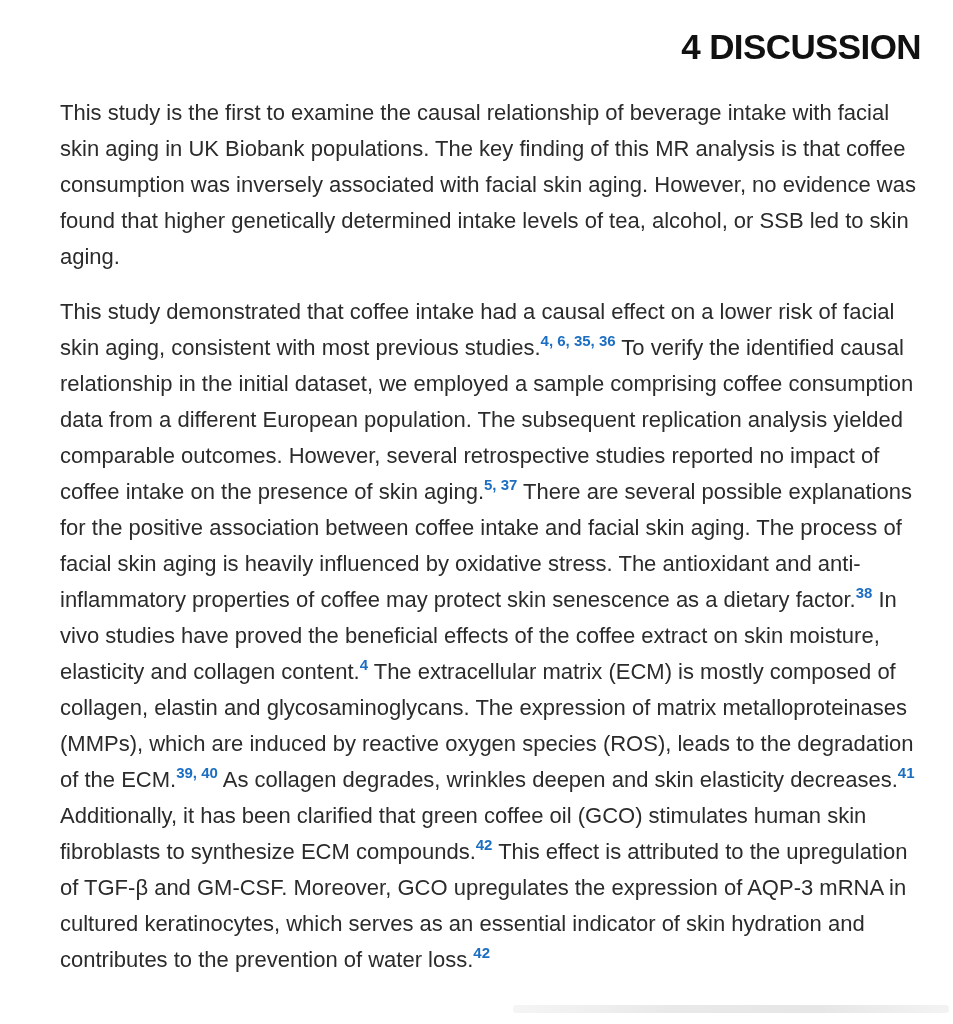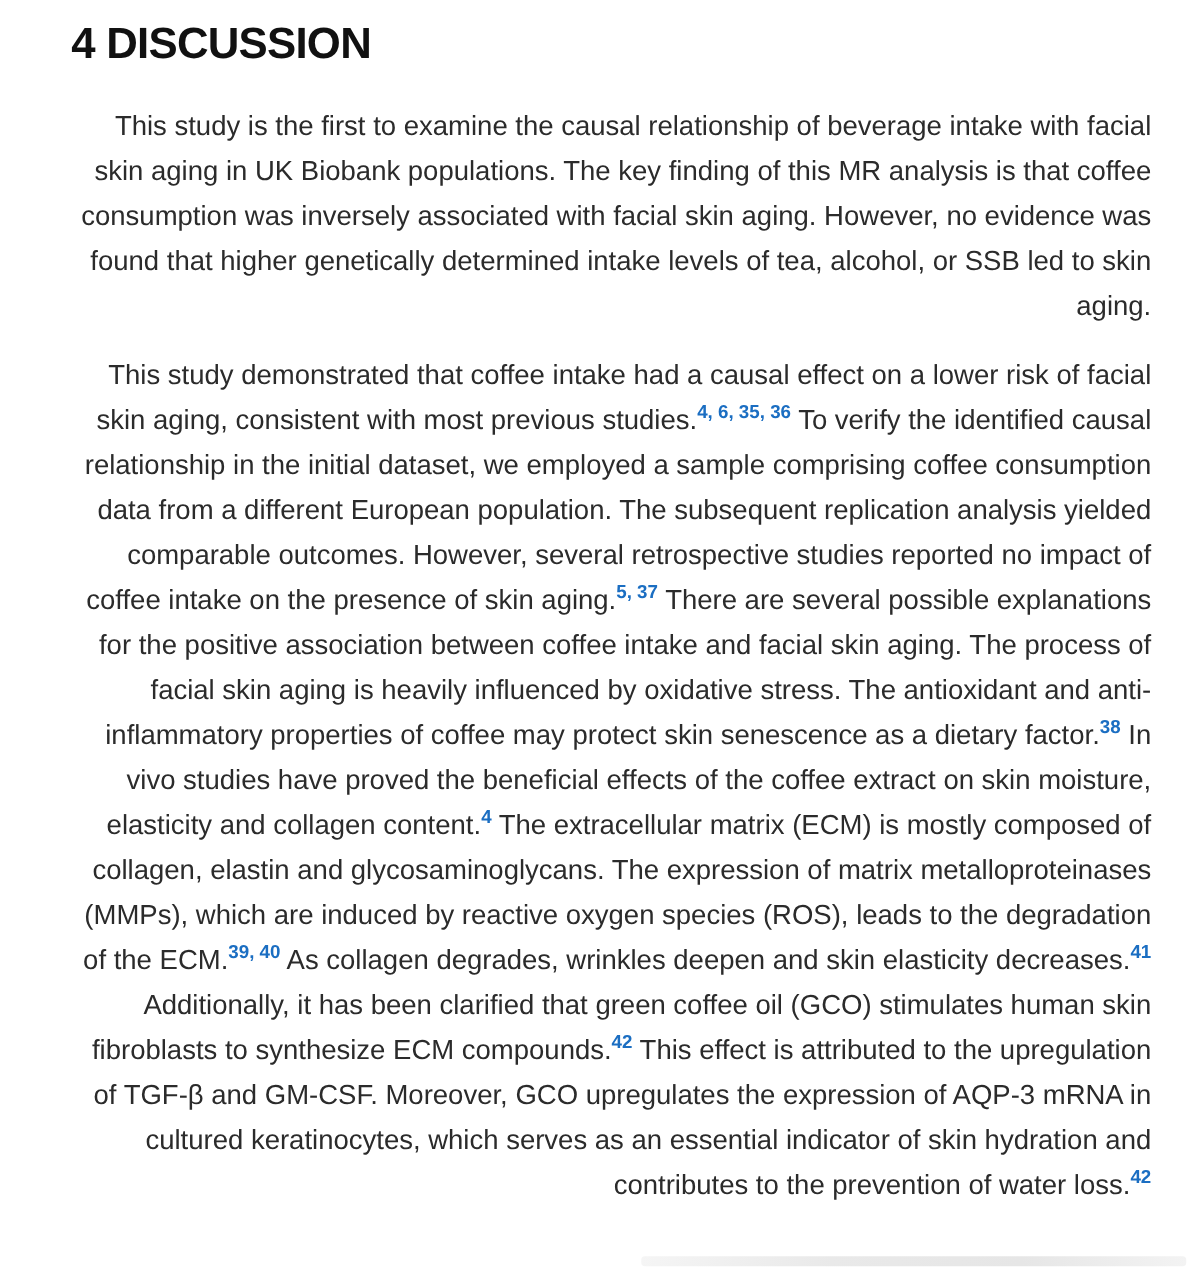--- a/index.html
+++ b/index.html
@@ -20,29 +20,29 @@
   }
   main{
     padding:10px 32px 0 60px;
   }
   h2.section-heading{
     font-size:35px;
     line-height:1.2;
     font-weight:700;
     letter-spacing:-0.6px;
     color:var(--heading);
-    margin:4px 0 27px -3px;
+    margin:16px 0 27px -3px;
+    text-align:right;
   }
   .paragraphs p{
     font-size:22px;
     line-height:36px;
     margin:0 0 19px 0;
     max-width:866px;
     color:var(--text);
-    text-align:right;
   }
   sup.cite{
     color:var(--link);
     font-size:15px;
     line-height:0;
     position:relative;
     top:-1px;
     vertical-align:super;
     cursor:pointer;
     white-space:nowrap;

